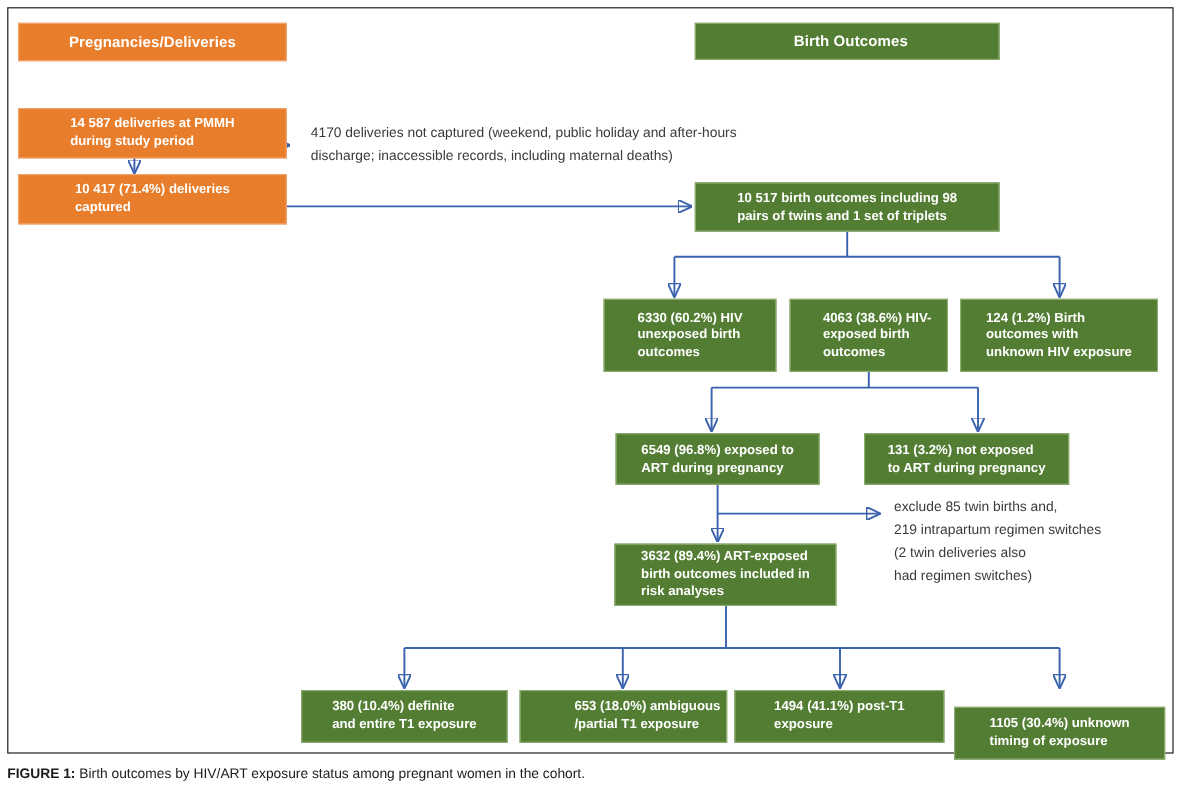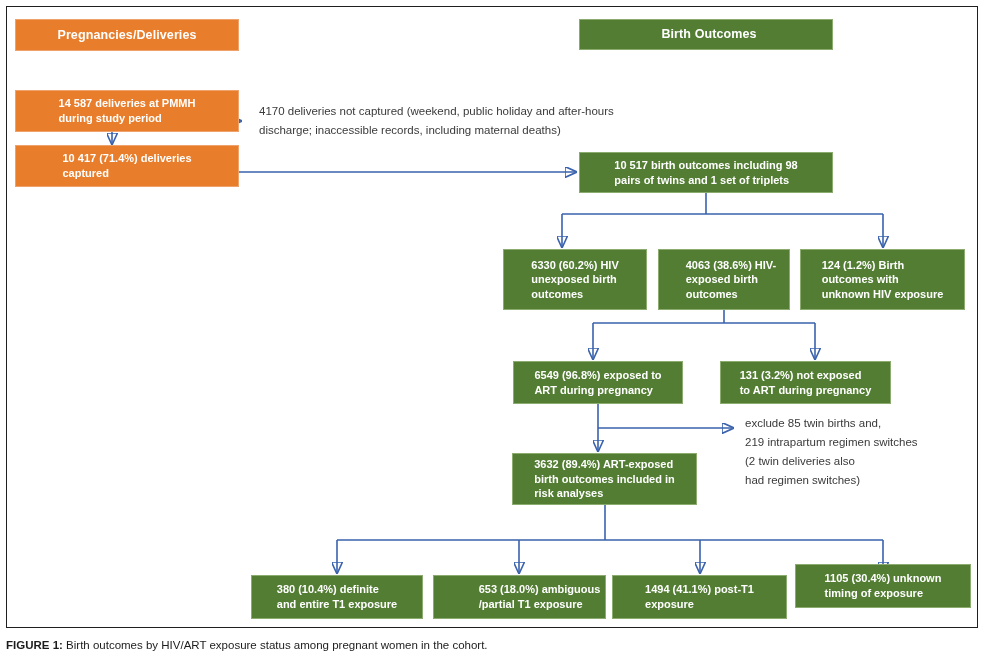--- a/index.html
+++ b/index.html
@@ -114,18 +114,18 @@
 <div class="node green" style="left:512px;top:453px;width:185px;height:52px;">3632 (89.4%) ART-exposed
 birth outcomes included in
 risk analyses</div>
 
 <div class="node green" style="left:251px;top:575px;width:172px;height:44px;">380 (10.4%) definite
 and entire T1 exposure</div>
 <div class="node green" style="left:433px;top:575px;width:173px;height:44px;padding-left:44px;">653 (18.0%) ambiguous
 /partial T1 exposure</div>
 <div class="node green" style="left:612px;top:575px;width:175px;height:44px;">1494 (41.1%) post-T1
 exposure</div>
-<div class="node green" style="left:795px;top:564px;width:176px;height:44px;">1105 (30.4%) unknown
+<div class="node green" style="left:795px;top:589px;width:176px;height:44px;">1105 (30.4%) unknown
 timing of exposure</div>
 
 <div class="caption">
   <span class="cap-label">FIGURE 1:</span><span> Birth outcomes by HIV/ART exposure status among pregnant women in the cohort.</span>
 </div>
 
 </body></html>

